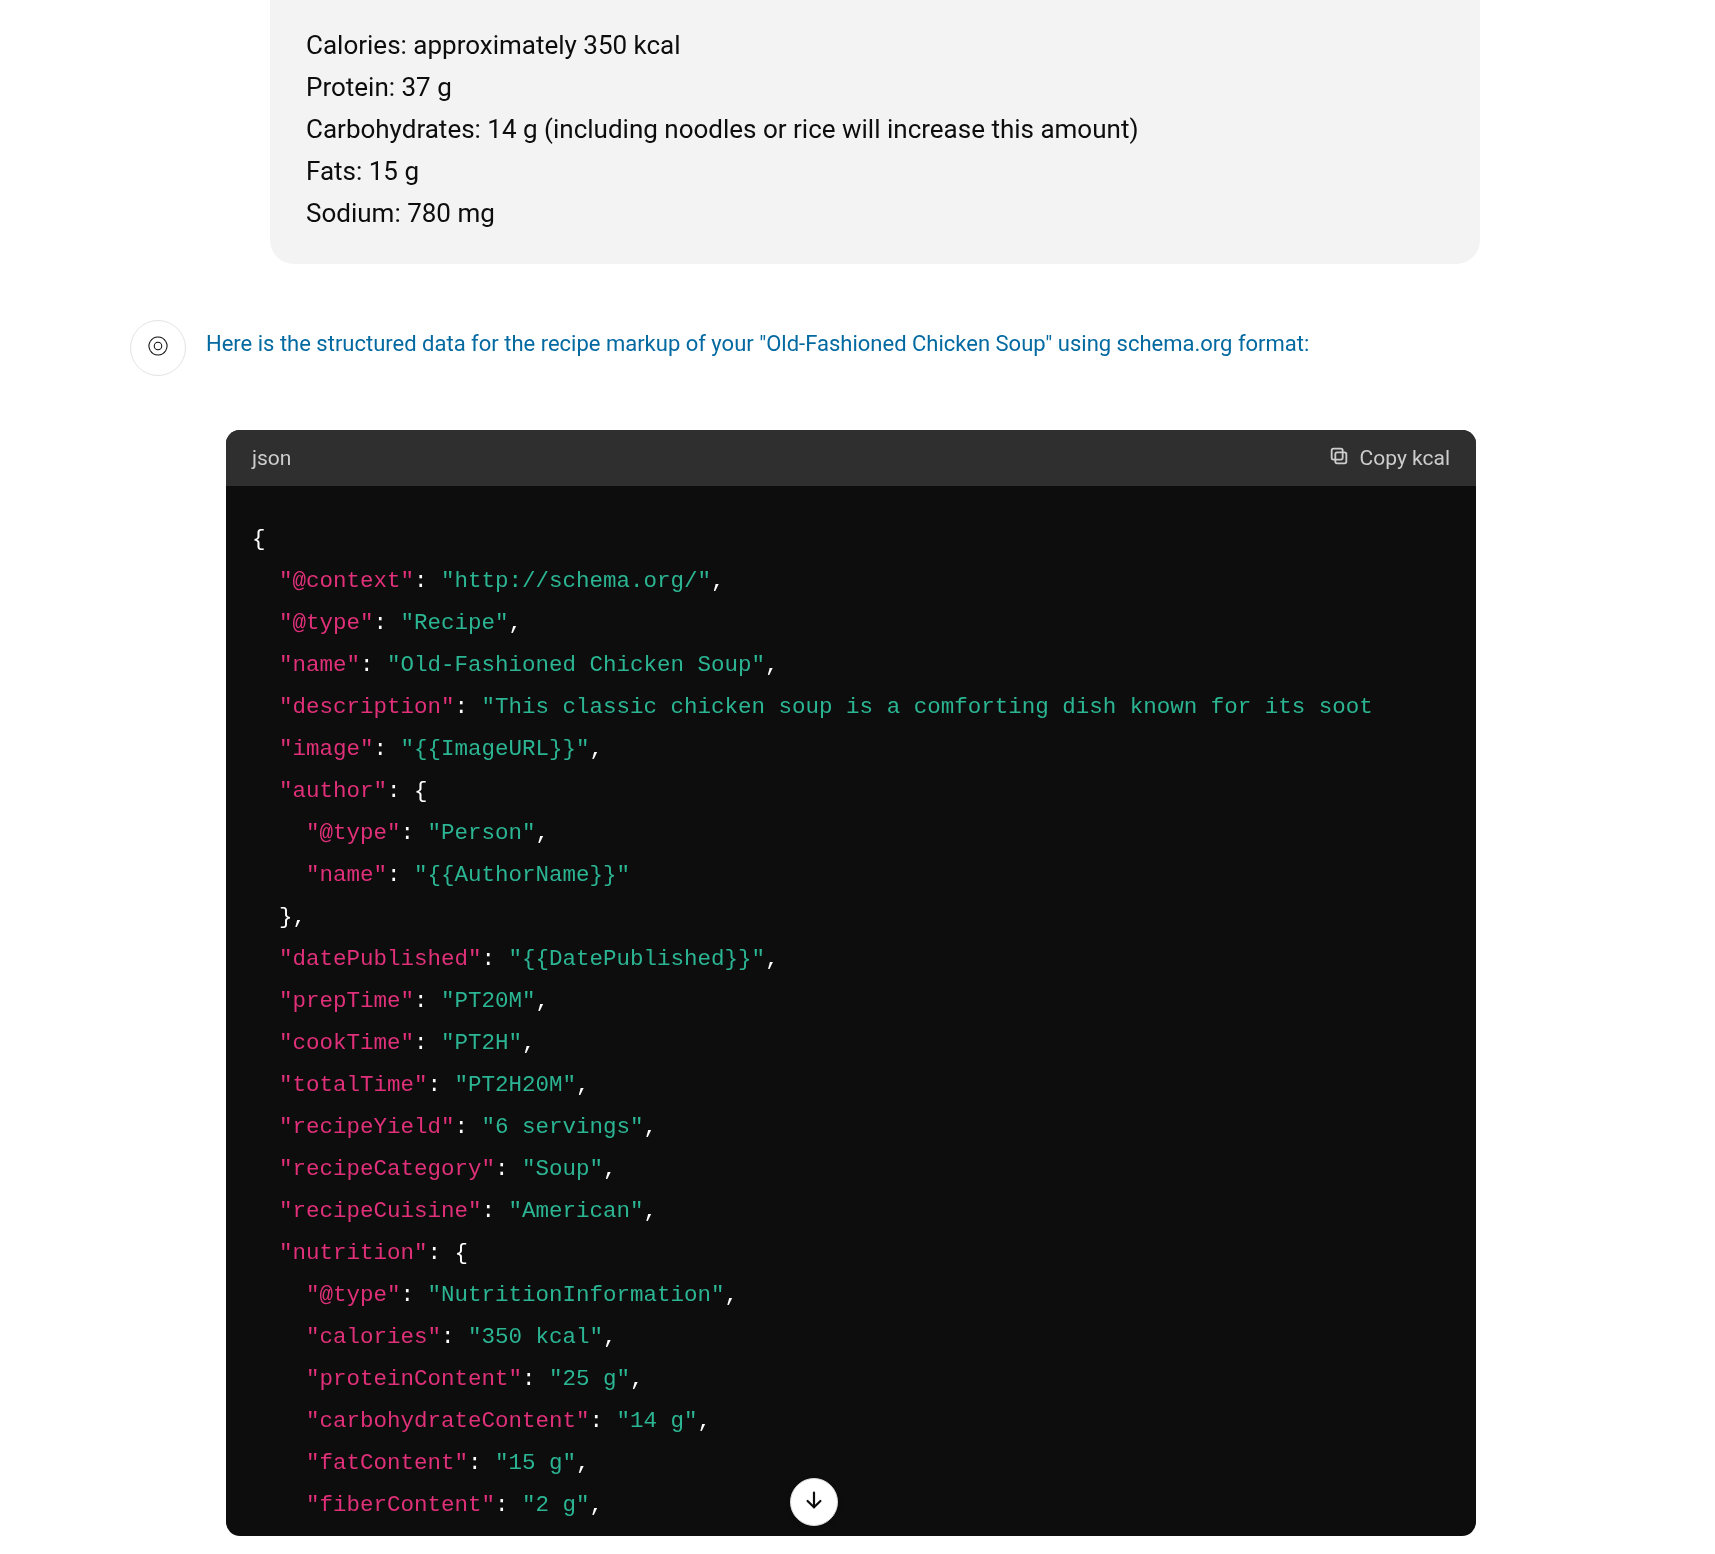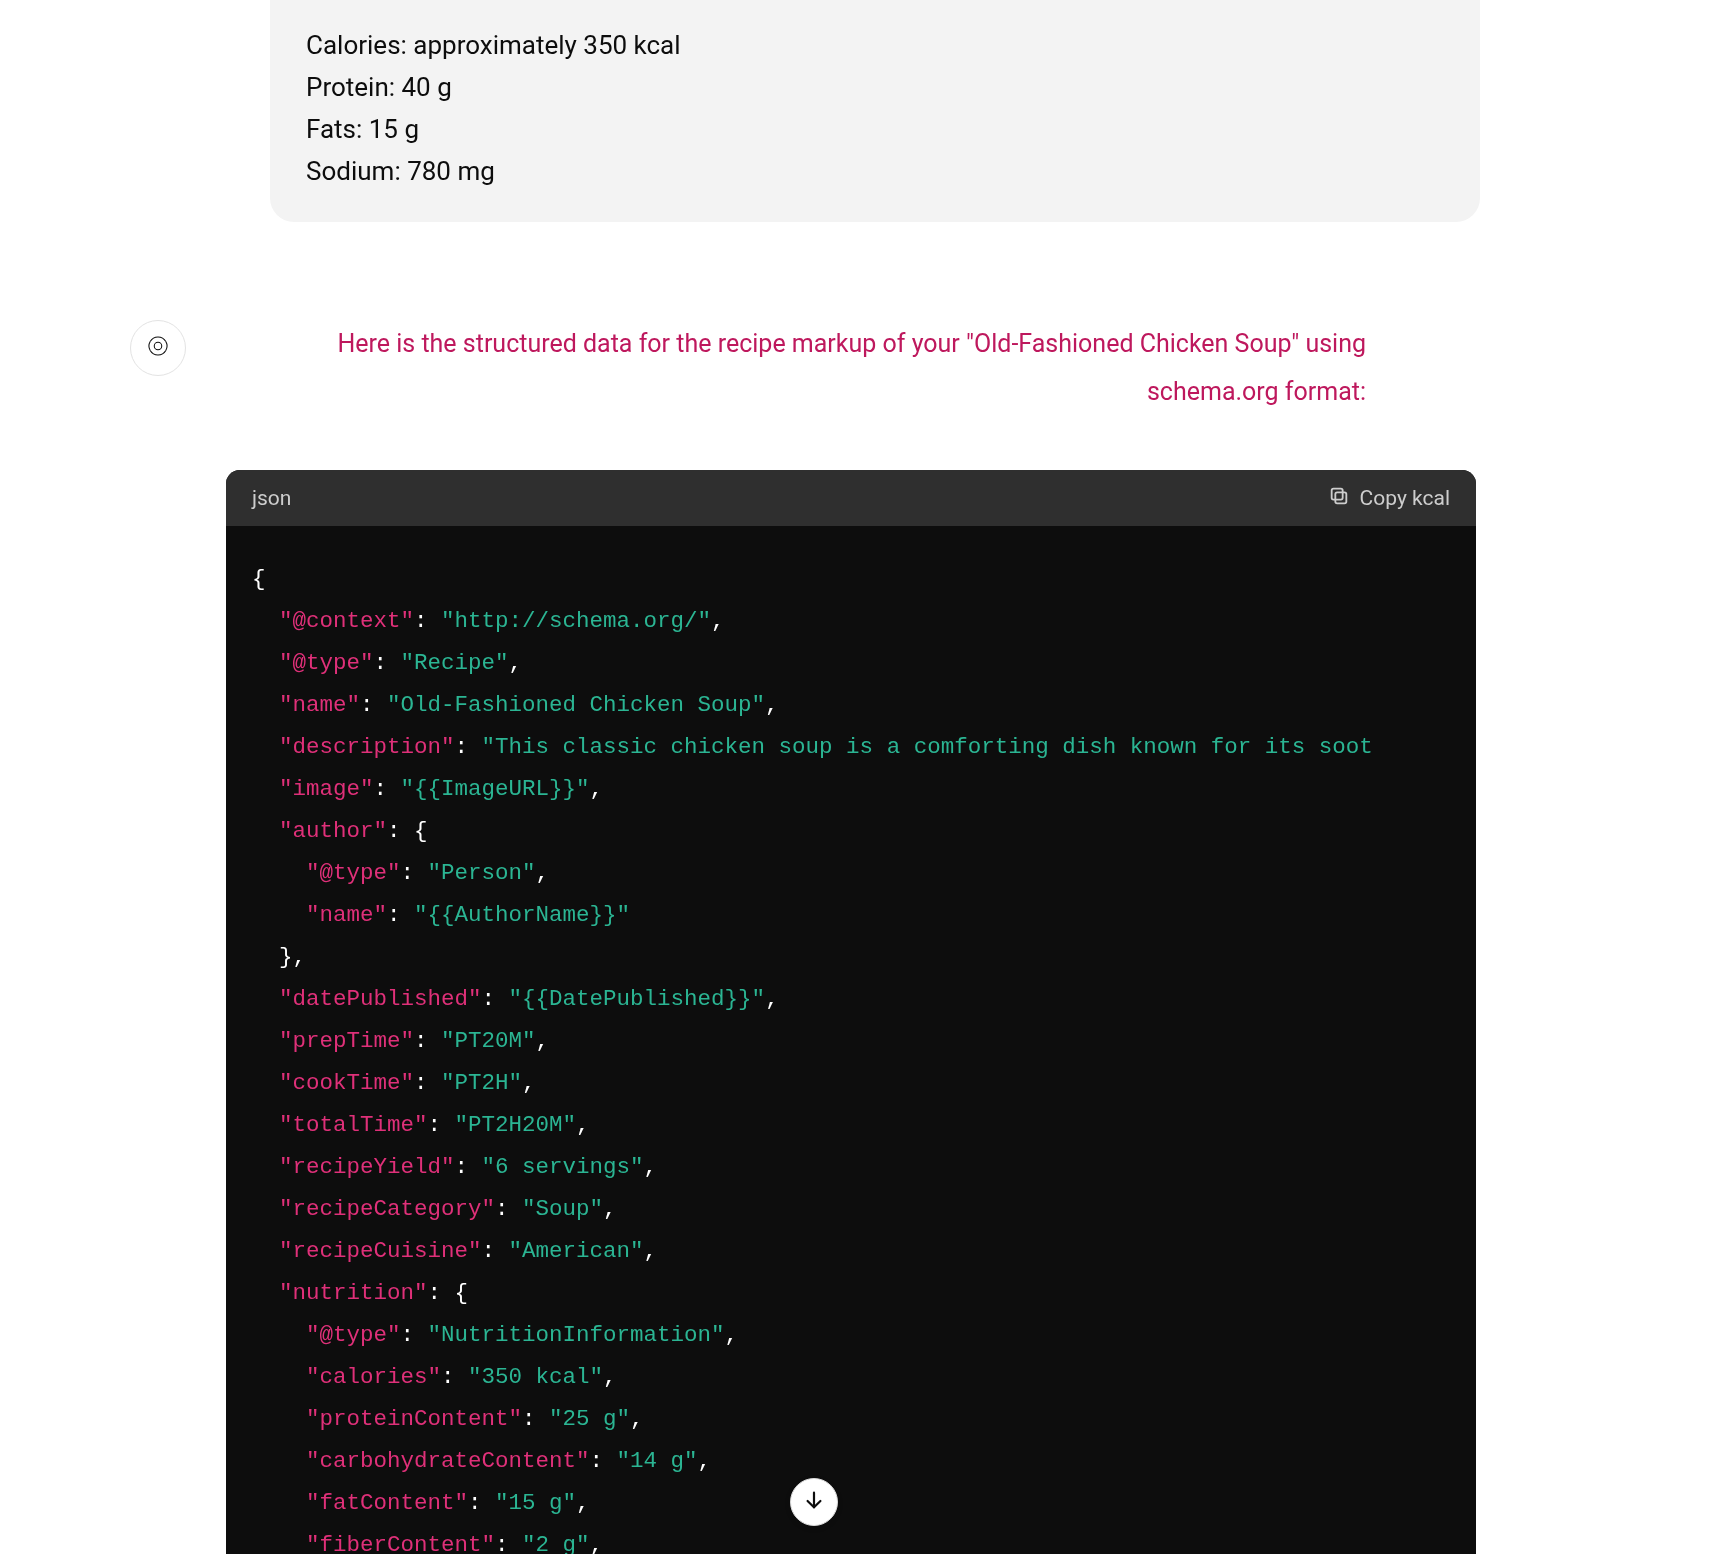--- a/index.html
+++ b/index.html
@@ -48,26 +48,25 @@
     justify-content: center;
     flex-shrink: 0;
   }
   .avatar svg { width: 30px; height: 30px; }
   .assistant-row {
     display: flex;
     align-items: flex-start;
     gap: 20px;
   }
   .assistant-text {
-    font-size: 25px;
+    font-size: 22px;
     line-height: 48px;
-    color: #be185d;
+    color: #0369a1;
     padding-top: 0;
     max-width: 1160px;
-    text-align: right;
   }
   .code-container {
     margin-left: 96px;
     margin-top: 54px;
     width: 1250px;
     border-radius: 14px;
     overflow: hidden;
     background: #0d0d0d;
   }
   .code-header {
@@ -117,21 +116,22 @@
   }
   .scroll-down-btn svg { width: 22px; height: 22px; stroke: #0d0d0d; }
 </style>
 </head>
 <body>
 
 <div class="page">
 
   <div class="user-bubble">
     <p>Calories: approximately 350 kcal</p>
-    <p>Protein: 40 g</p>
+    <p>Protein: 37 g</p>
+    <p>Carbohydrates: 14 g (including noodles or rice will increase this amount)</p>
     <p>Fats: 15 g</p>
     <p>Sodium: 780 mg</p>
   </div>
 
   <div class="assistant-block">
     <div class="assistant-row">
       <div class="avatar">
         <span>
           <svg viewBox="0 0 40 40" fill="none" stroke="#0d0d0d" stroke-width="1.4">
             <g transform="translate(20 20)">

